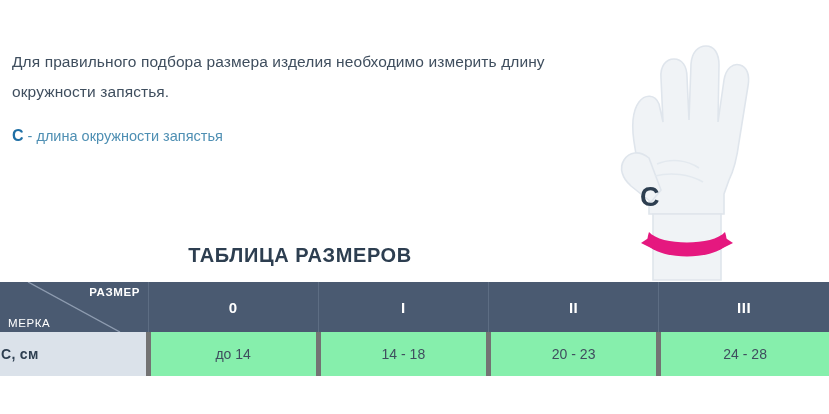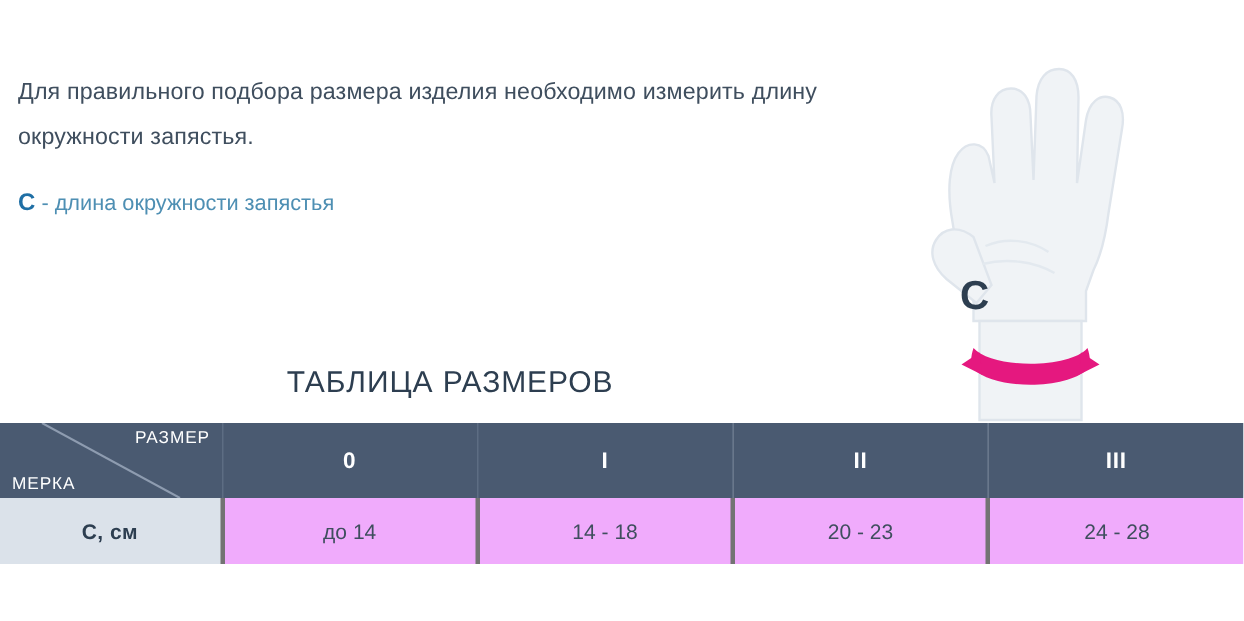--- a/index.html
+++ b/index.html
@@ -70,21 +70,21 @@
   }
 
   
   .table-title {
     position: absolute;
     left: 0;
     top: 244px;
     width: 600px;
     text-align: center;
     font-size: 20px;
-    font-weight: normal;
+    font-weight: bold;
     color: #2d3e50;
     letter-spacing: 0.6px;
   }
 
   
   .size-table {
     position: absolute;
     left: 0;
     top: 282px;
     width: 829px;
@@ -110,21 +110,21 @@
   .corner-inner .diag {
     position: absolute;
     left: 0; top: 0;
     width: 148px; height: 50px;
   }
   .corner-inner .lbl-size {
     position: absolute;
     right: 8px;
     top: 4px;
     font-size: 11.5px;
-    font-weight: normal;
+    font-weight: bold;
     color: #ffffff;
     letter-spacing: 0.6px;
     margin-left: 40px;
   }
   .corner-inner .lbl-measure {
     position: absolute;
     left: 8px;
     bottom: 3px;
     font-size: 11.5px;
     font-weight: normal;
@@ -140,29 +140,29 @@
     text-align: center;
     letter-spacing: 0.5px;
     border-left: 1px solid #5d6d83;
   }
 
   .row-label {
     background: #dbe2ea;
     color: #2d3e50;
     font-size: 14px;
     font-weight: bold;
-    text-align: center;
+    text-align: left;
     letter-spacing: 0.3px;
   }
   .data-cell {
-    background: #f0abfc;
+    background: #86efac;
     color: #3f4e5e;
     font-size: 14px;
     text-align: center;
-    border-left: 3px solid #737373;
+    border-left: 5px solid #737373;
   }
 
   .footer-strip {
     position: absolute;
     left: 0;
     top: 376px;
     width: 829px;
     height: 38px;
     background: #ffffff;
   }

